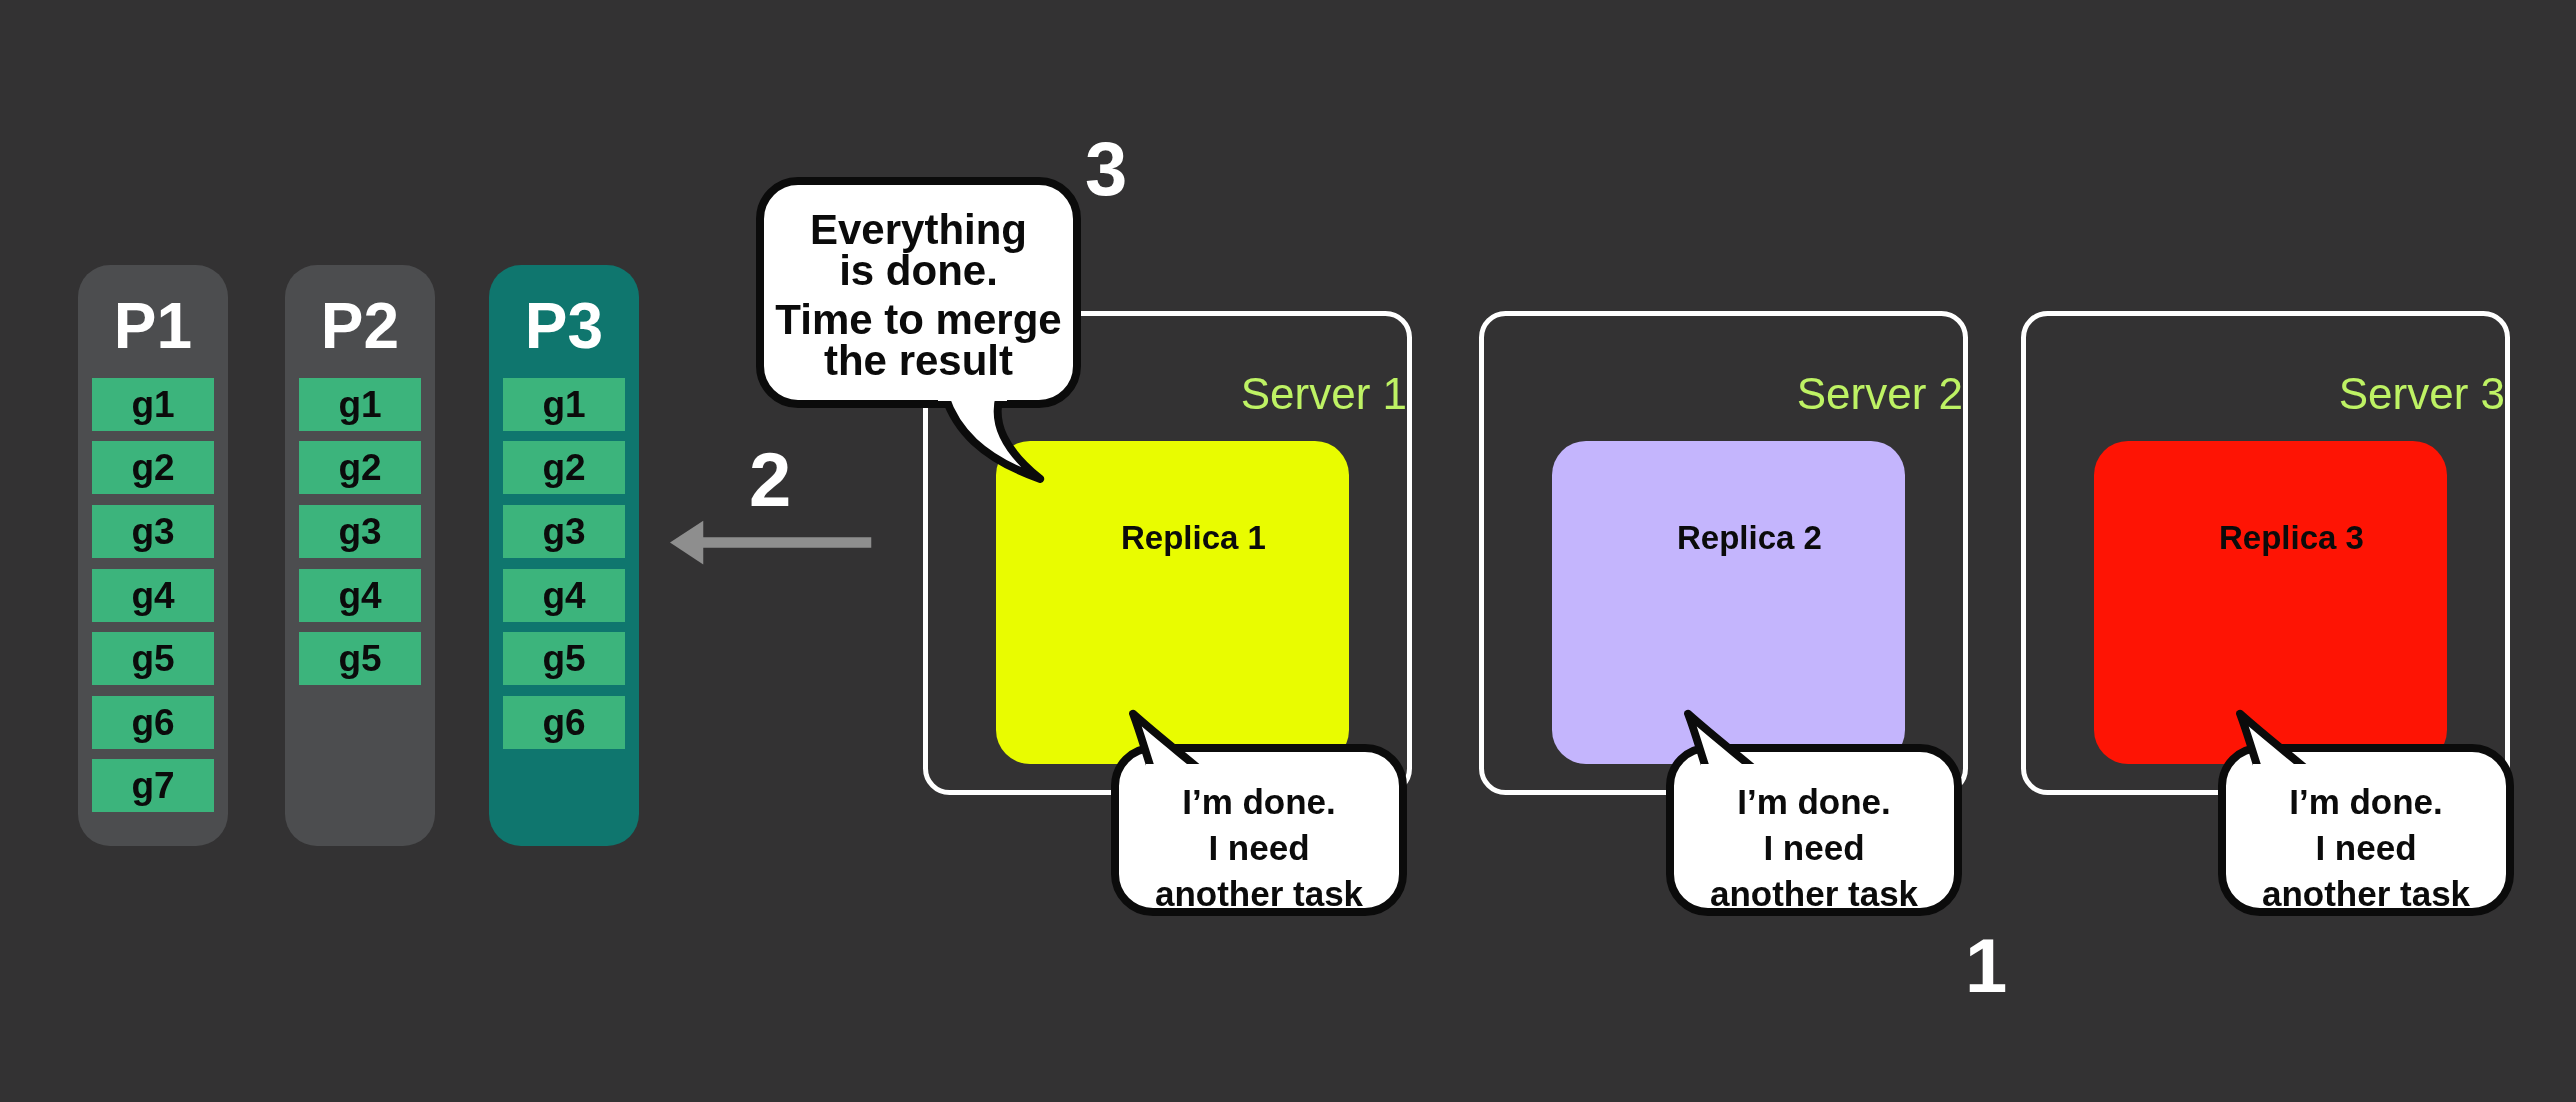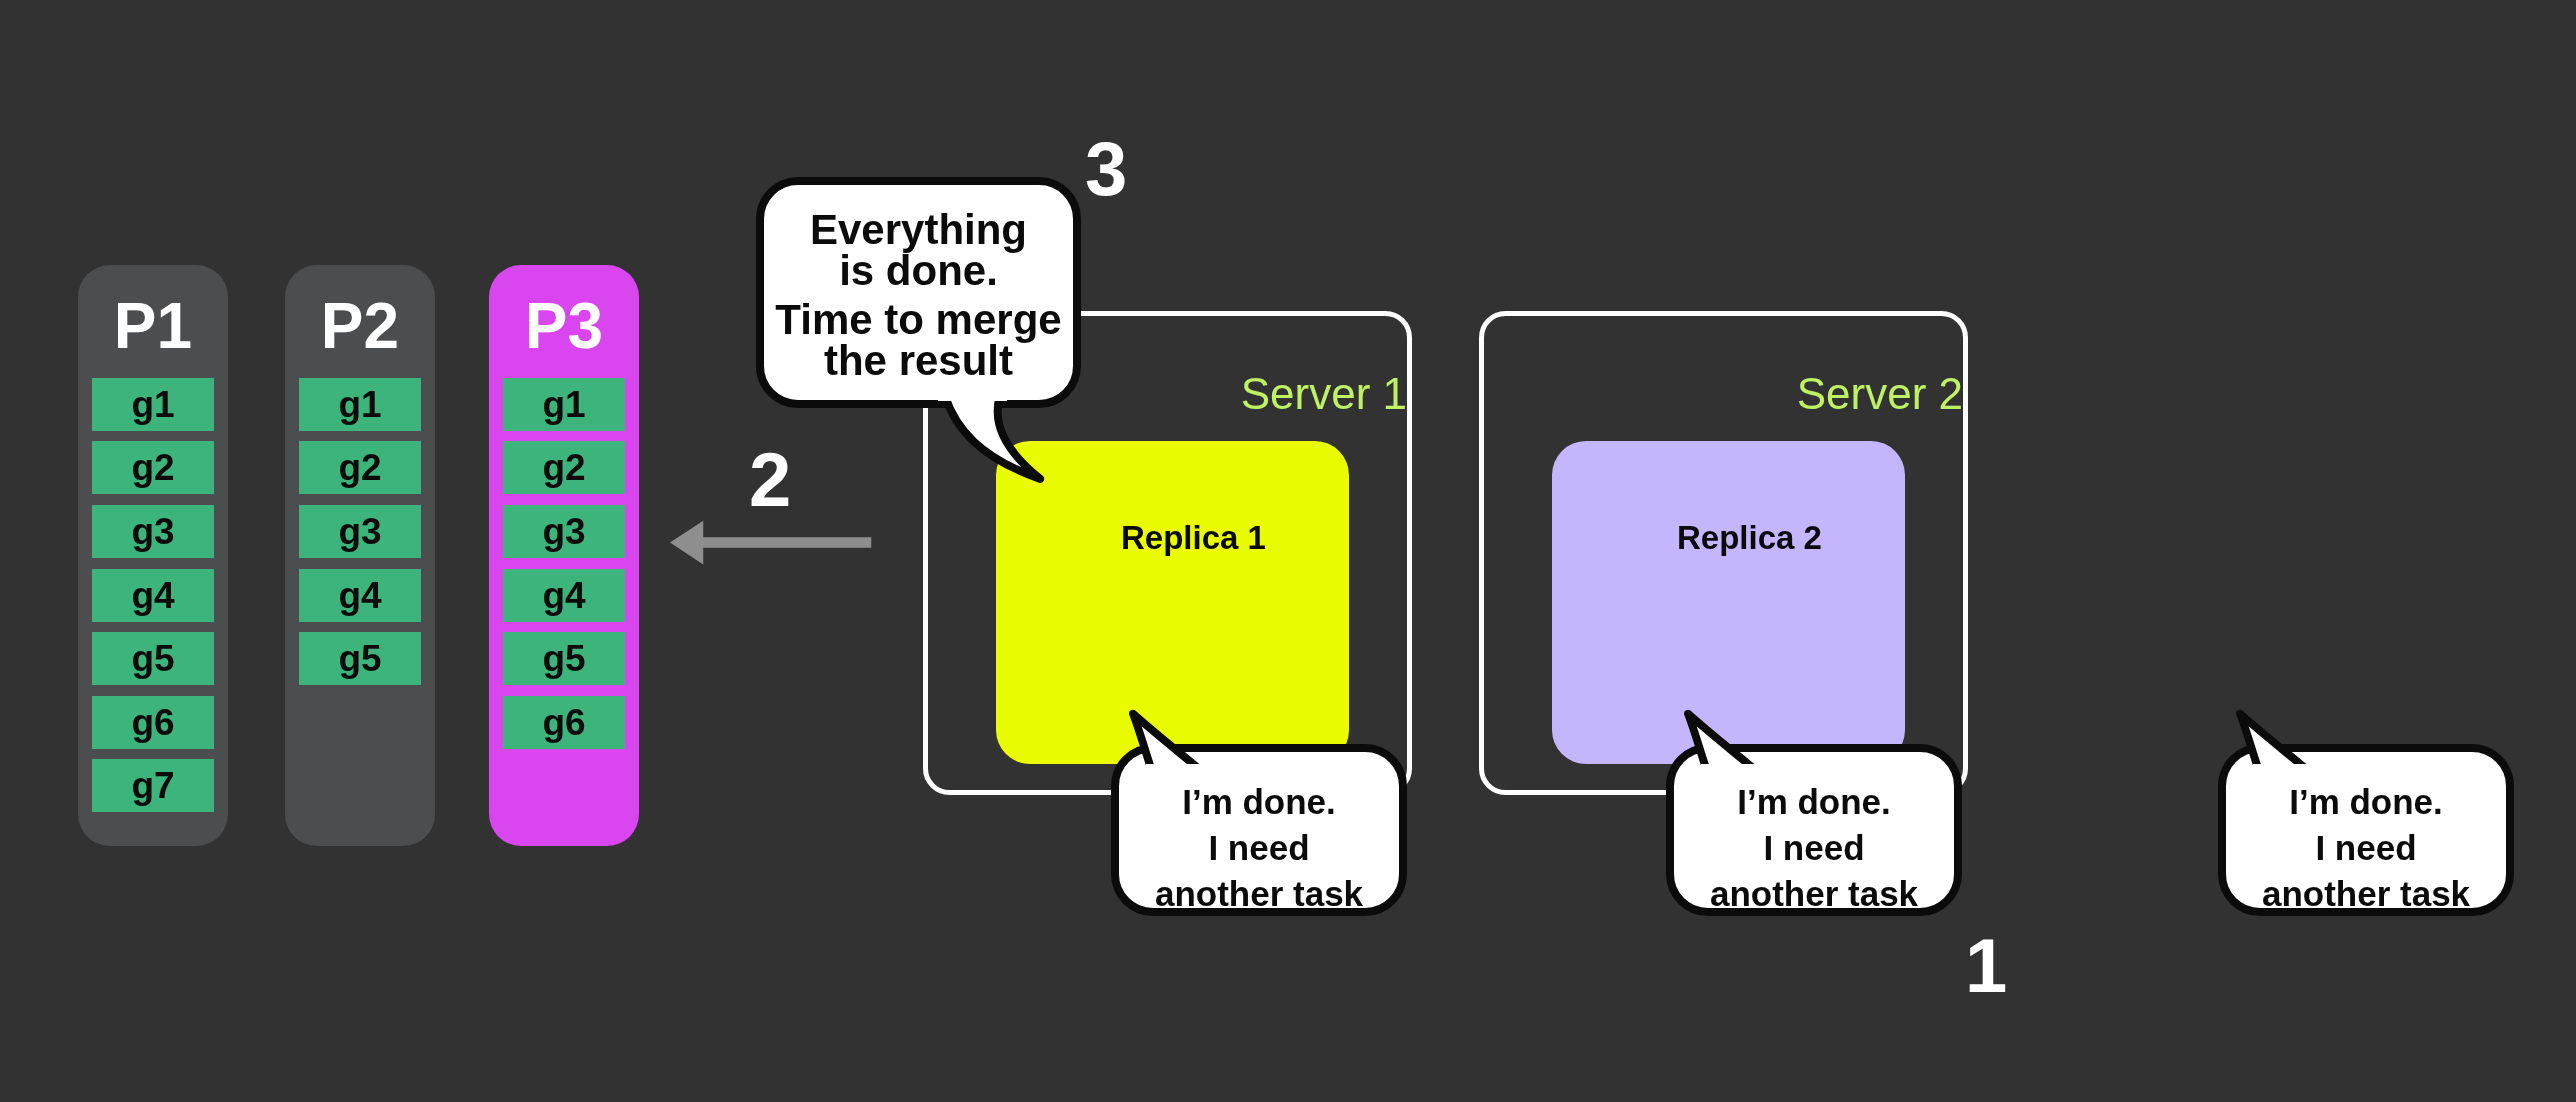--- a/index.html
+++ b/index.html
@@ -77,21 +77,21 @@
 
   <div class="partition" style="left: 285px; background-color: rgb(76, 77, 79);">
     <div class="p-title">P2</div>
     <div class="task" style="background-color: rgb(60, 180, 124);">g1</div>
     <div class="task" style="background-color: rgb(60, 180, 124);">g2</div>
     <div class="task" style="background-color: rgb(60, 180, 124);">g3</div>
     <div class="task" style="background-color: rgb(60, 180, 124);">g4</div>
     <div class="task" style="background-color: rgb(60, 180, 124);">g5</div>
   </div>
 
-  <div class="partition" style="left: 489px; background-color: #d946ef;">
+  <div class="partition" style="left: 489px; background-color: #0f766e;">
     <div class="p-title">P3</div>
     <div class="task" style="background-color: rgb(60, 180, 124);">g1</div>
     <div class="task" style="background-color: rgb(60, 180, 124);">g2</div>
     <div class="task" style="background-color: rgb(60, 180, 124);">g3</div>
     <div class="task" style="background-color: rgb(60, 180, 124);">g4</div>
     <div class="task" style="background-color: rgb(60, 180, 124);">g5</div>
     <div class="task" style="background-color: rgb(60, 180, 124);">g6</div>
   </div>
 
   <div class="step" style="left:749px;top:442px">2</div>
@@ -107,20 +107,26 @@
     </div>
   </div>
 
   <div class="server" style="left:1479px">
     <div class="server-label">Server 2</div>
     <div class="replica" style="background-color: #c4b5fd;">
       <div class="replica-label">Replica 2</div>
     </div>
   </div>
 
+  <div class="server" style="left:2021px">
+    <div class="server-label">Server 3</div>
+    <div class="replica" style="background-color: rgb(254, 20, 4);">
+      <div class="replica-label">Replica 3</div>
+    </div>
+  </div>
 
   <div class="step" style="left:1085px;top:131px">3</div>
   <div class="step" style="left:1965px;top:928px">1</div>
 
   <div class="bubble bubble-merge">
     <svg class="tail" style="left:163px;top:204px" width="133" height="97" viewBox="0 0 150 110">
       <path d="M20,8 C32,45 60,78 128,102 C86,68 74,38 82,8 Z" fill="#ffffff" stroke="#0b0b0b" stroke-width="9" stroke-linejoin="round"></path>
     </svg>
     <div class="patch" style="left:174px;top:199px;width:69px;height:17px"></div>
     <div class="line">Everything</div>

